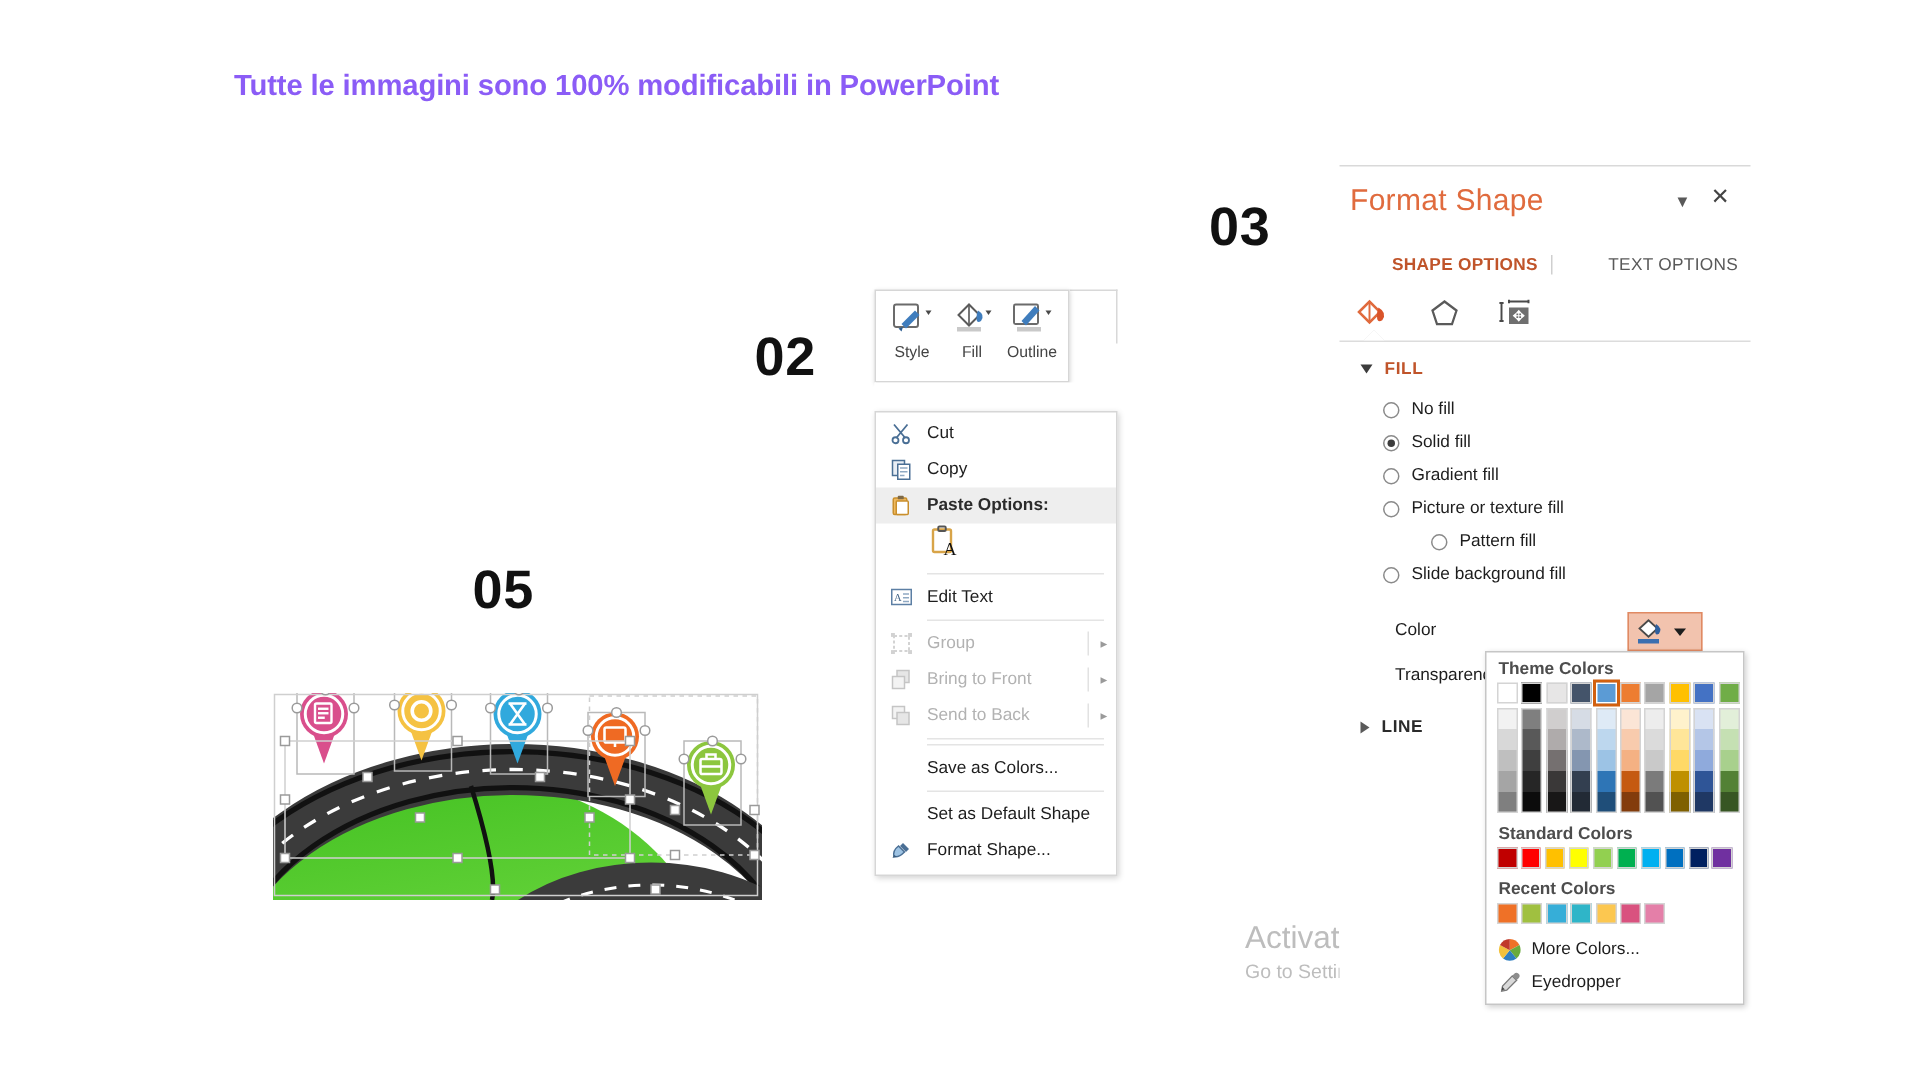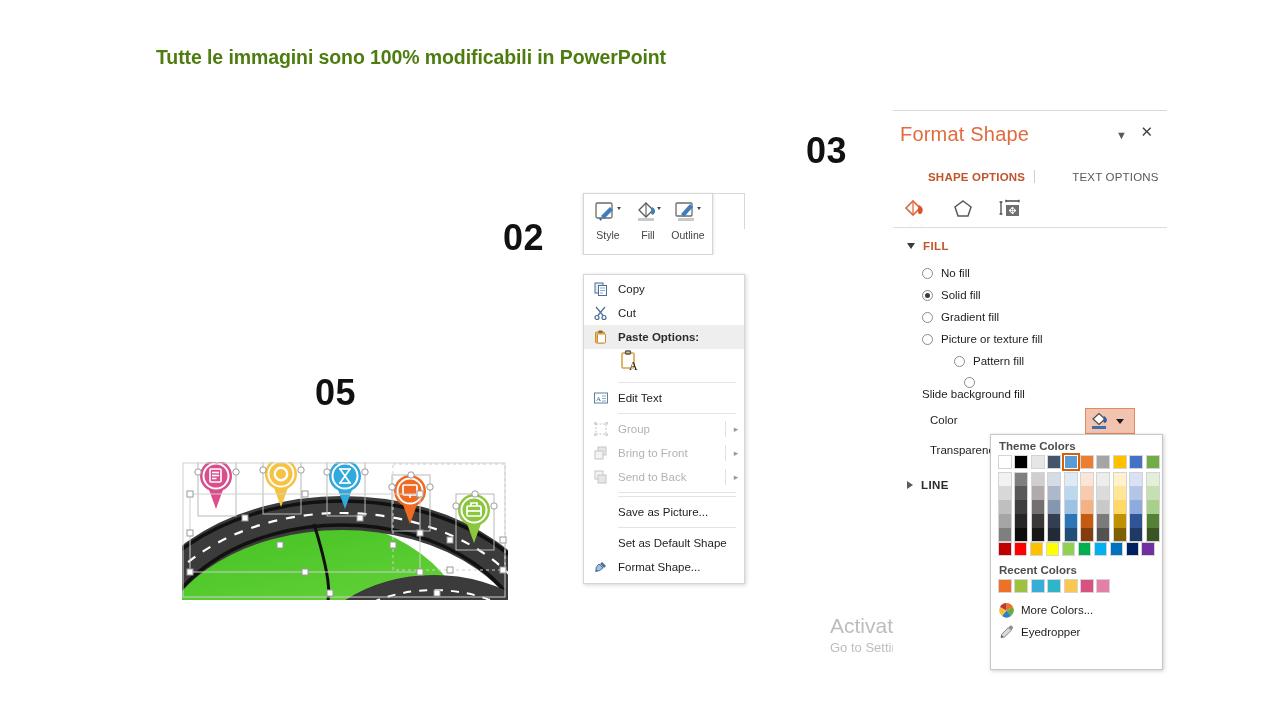--- a/index.html
+++ b/index.html
@@ -7,21 +7,21 @@
     width:1280px;height:720px;background:#ffffff;
     font-family:"Liberation Sans", sans-serif;
     position:relative;overflow:hidden;
     -webkit-font-smoothing:antialiased;
   }
   .abs{position:absolute;}
 
   
   #slide-title{
     left:156px;top:46px;
-    font-size:19.5px;font-weight:bold;color:#4d7c0f;
+    font-size:19.5px;font-weight:bold;color:#8b5cf6;
     letter-spacing:-0.1px;white-space:nowrap;
   }
 
   
   .step-num{
     font-size:36px;font-weight:bold;color:#111111;
     letter-spacing:0.5px;font-family:"Liberation Sans", sans-serif;
   }
   #step-01{left:315px;top:372px;}
   #step-02{left:503px;top:217px;}
@@ -336,39 +336,39 @@
     </div>
   </div>
 </div>
 <div class="abs" id="toolbar-backdrop"></div>
 
 <div class="abs" id="context-menu">
 
   <div class="cm-item">
     <div class="cm-ico">
       <svg width="16" height="16" viewBox="0 0 16 16">
+        <circle cx="4" cy="12.5" r="2" fill="none" stroke="#4a6f95" stroke-width="1.2"></circle>
+        <circle cx="11" cy="12.5" r="2" fill="none" stroke="#4a6f95" stroke-width="1.2"></circle>
+        <path d="M4.5 11 L12 2 M10.5 11 L3 2" stroke="#4a6f95" stroke-width="1.2" fill="none"></path>
+      </svg>
+    </div>
+    <div class="cm-text">Cut</div>
+  </div>
+
+  <div class="cm-item">
+    <div class="cm-ico">
+      <svg width="16" height="16" viewBox="0 0 16 16">
         <rect x="2" y="2" width="8" height="10" fill="#e8eef5" stroke="#4a6f95" stroke-width="1"></rect>
         <rect x="5.5" y="4.5" width="8" height="10" fill="#ffffff" stroke="#4a6f95" stroke-width="1"></rect>
         <line x1="7" y1="7" x2="12" y2="7" stroke="#8fa9c3" stroke-width="1"></line>
         <line x1="7" y1="9.5" x2="12" y2="9.5" stroke="#8fa9c3" stroke-width="1"></line>
         <line x1="7" y1="12" x2="10" y2="12" stroke="#8fa9c3" stroke-width="1"></line>
       </svg>
     </div>
     <div class="cm-text">Copy</div>
-  </div>
-
-  <div class="cm-item">
-    <div class="cm-ico">
-      <svg width="16" height="16" viewBox="0 0 16 16">
-        <circle cx="4" cy="12.5" r="2" fill="none" stroke="#4a6f95" stroke-width="1.2"></circle>
-        <circle cx="11" cy="12.5" r="2" fill="none" stroke="#4a6f95" stroke-width="1.2"></circle>
-        <path d="M4.5 11 L12 2 M10.5 11 L3 2" stroke="#4a6f95" stroke-width="1.2" fill="none"></path>
-      </svg>
-    </div>
-    <div class="cm-text">Cut</div>
   </div>
 
   <div class="cm-item highlight">
     <div class="cm-ico">
       <svg width="16" height="16" viewBox="0 0 16 16">
         <rect x="2.5" y="3" width="9" height="11" rx="1" fill="#efb95f" stroke="#c98f2c" stroke-width="1"></rect>
         <rect x="4.5" y="5" width="8" height="9" rx="0.6" fill="#ffffff" stroke="#c98f2c" stroke-width="1"></rect>
         <rect x="5.5" y="1.5" width="4" height="2.4" rx="0.6" fill="#7f6a46"></rect>
       </svg>
     </div>
@@ -441,21 +441,21 @@
     <div class="cm-arrow">▸</div>
   </div>
 
   <div class="cm-sep"></div>
 
 
   <div class="cm-sep"></div>
 
   <div class="cm-item">
     <div class="cm-ico"></div>
-    <div class="cm-text">Save as Picture...</div>
+    <div class="cm-text">Save as Colors...</div>
   </div>
 
   <div class="cm-sep"></div>
 
   <div class="cm-item">
     <div class="cm-ico"></div>
     <div class="cm-text">Set as Default Shape</div>
   </div>
 
 
@@ -533,21 +533,21 @@
   <span>Gradient fill</span>
 </div>
 <div class="abs radio-row" style="top:333px;">
   <span class="radio"></span>
   <span>Picture or texture fill</span>
 </div>
 <div class="abs radio-row" style="top:355px;padding-left:32px;">
   <span class="radio"></span>
   <span>Pattern fill</span>
 </div>
-<div class="abs radio-row" style="top:377px;flex-direction:column;">
+<div class="abs radio-row" style="top:377px;">
   <span class="radio"></span>
   <span>Slide background fill</span>
 </div>
 
 <div class="abs" id="color-label">Color</div>
 <div class="abs" id="transparency-label">Transparency</div>
 
 <div class="abs" id="line-header">
   <span class="tri-right"></span>
   <span class="sect-title dark">LINE</span>
@@ -664,20 +664,21 @@
       <div class="sw-shades">
         <div class="sw" style="background:#e2efd9"></div>
         <div class="sw" style="background:#c5e0b3"></div>
         <div class="sw" style="background:#a8d08d"></div>
         <div class="sw" style="background:#538135"></div>
         <div class="sw" style="background:#375623"></div>
       </div>
     </div>
   </div>
 
+  <div class="cd-head" style="padding-top:8px;">Standard Colors</div>
   <div class="swatch-grid">
     <div class="sw" style="background:#c00000"></div>
     <div class="sw" style="background:#ff0000"></div>
     <div class="sw" style="background:#ffc000"></div>
     <div class="sw" style="background:#ffff00"></div>
     <div class="sw" style="background:#92d050"></div>
     <div class="sw" style="background:#00b050"></div>
     <div class="sw" style="background:#00b0f0"></div>
     <div class="sw" style="background:#0070c0"></div>
     <div class="sw" style="background:#002060"></div>

